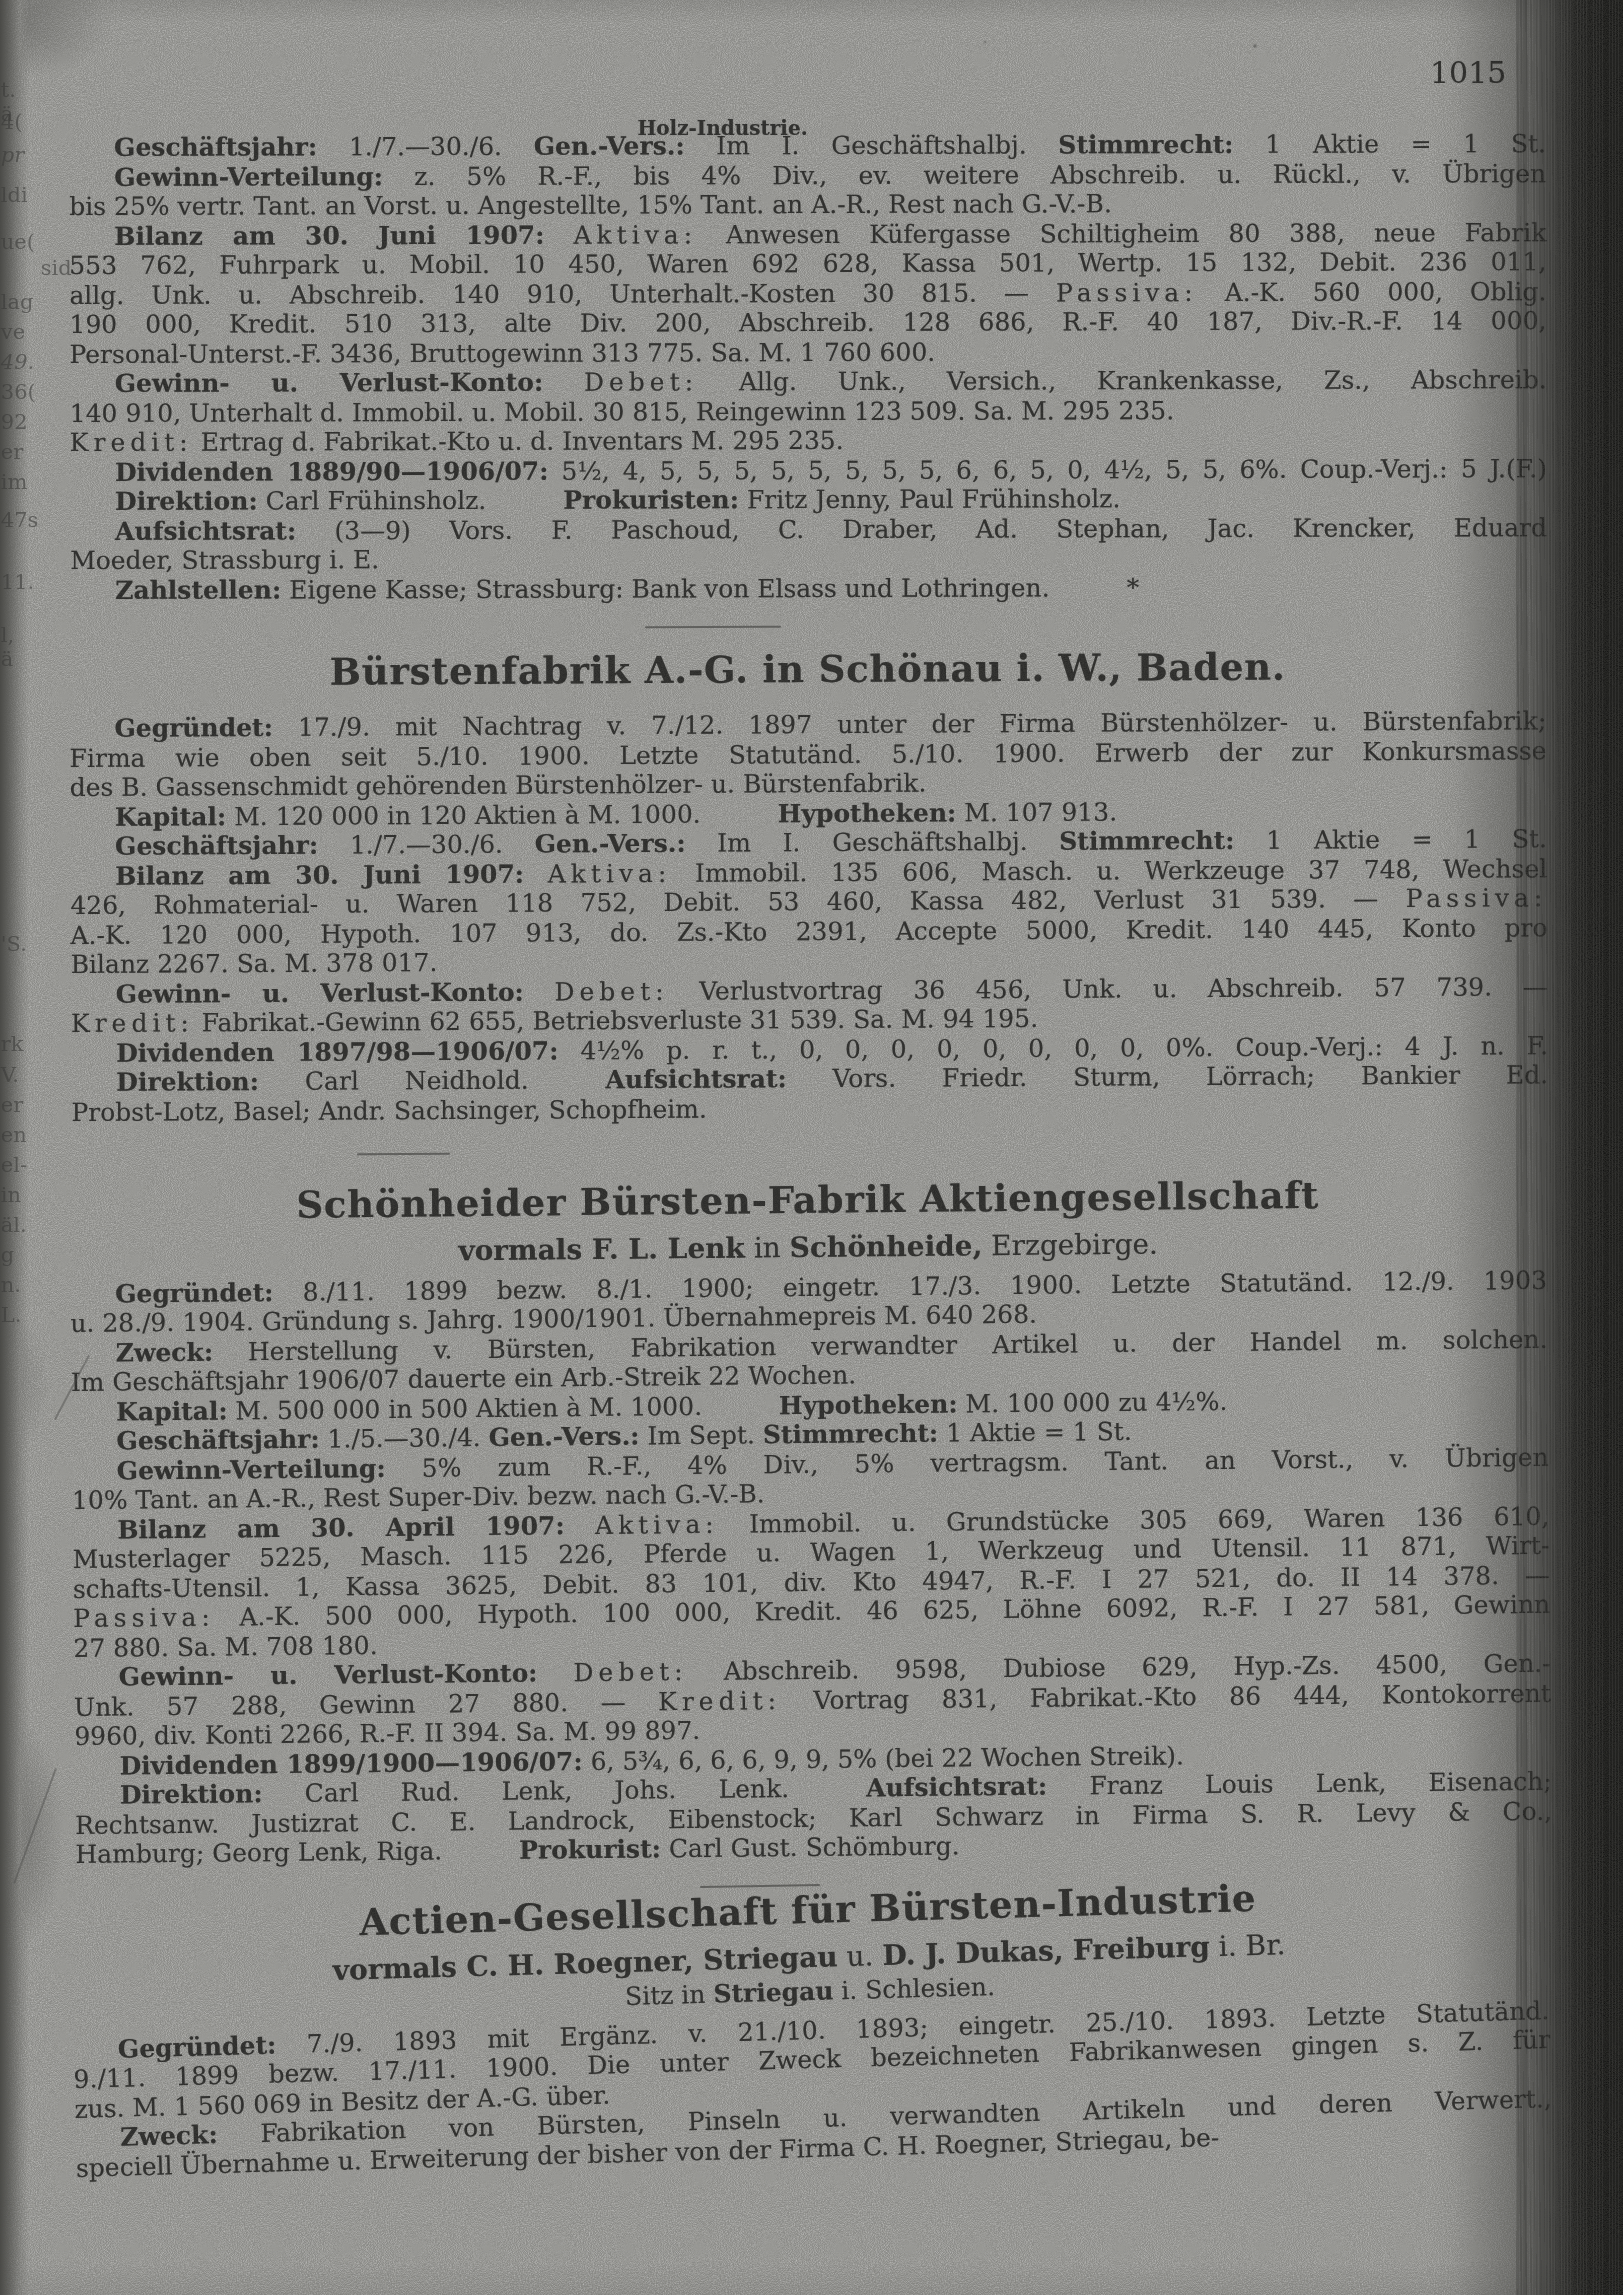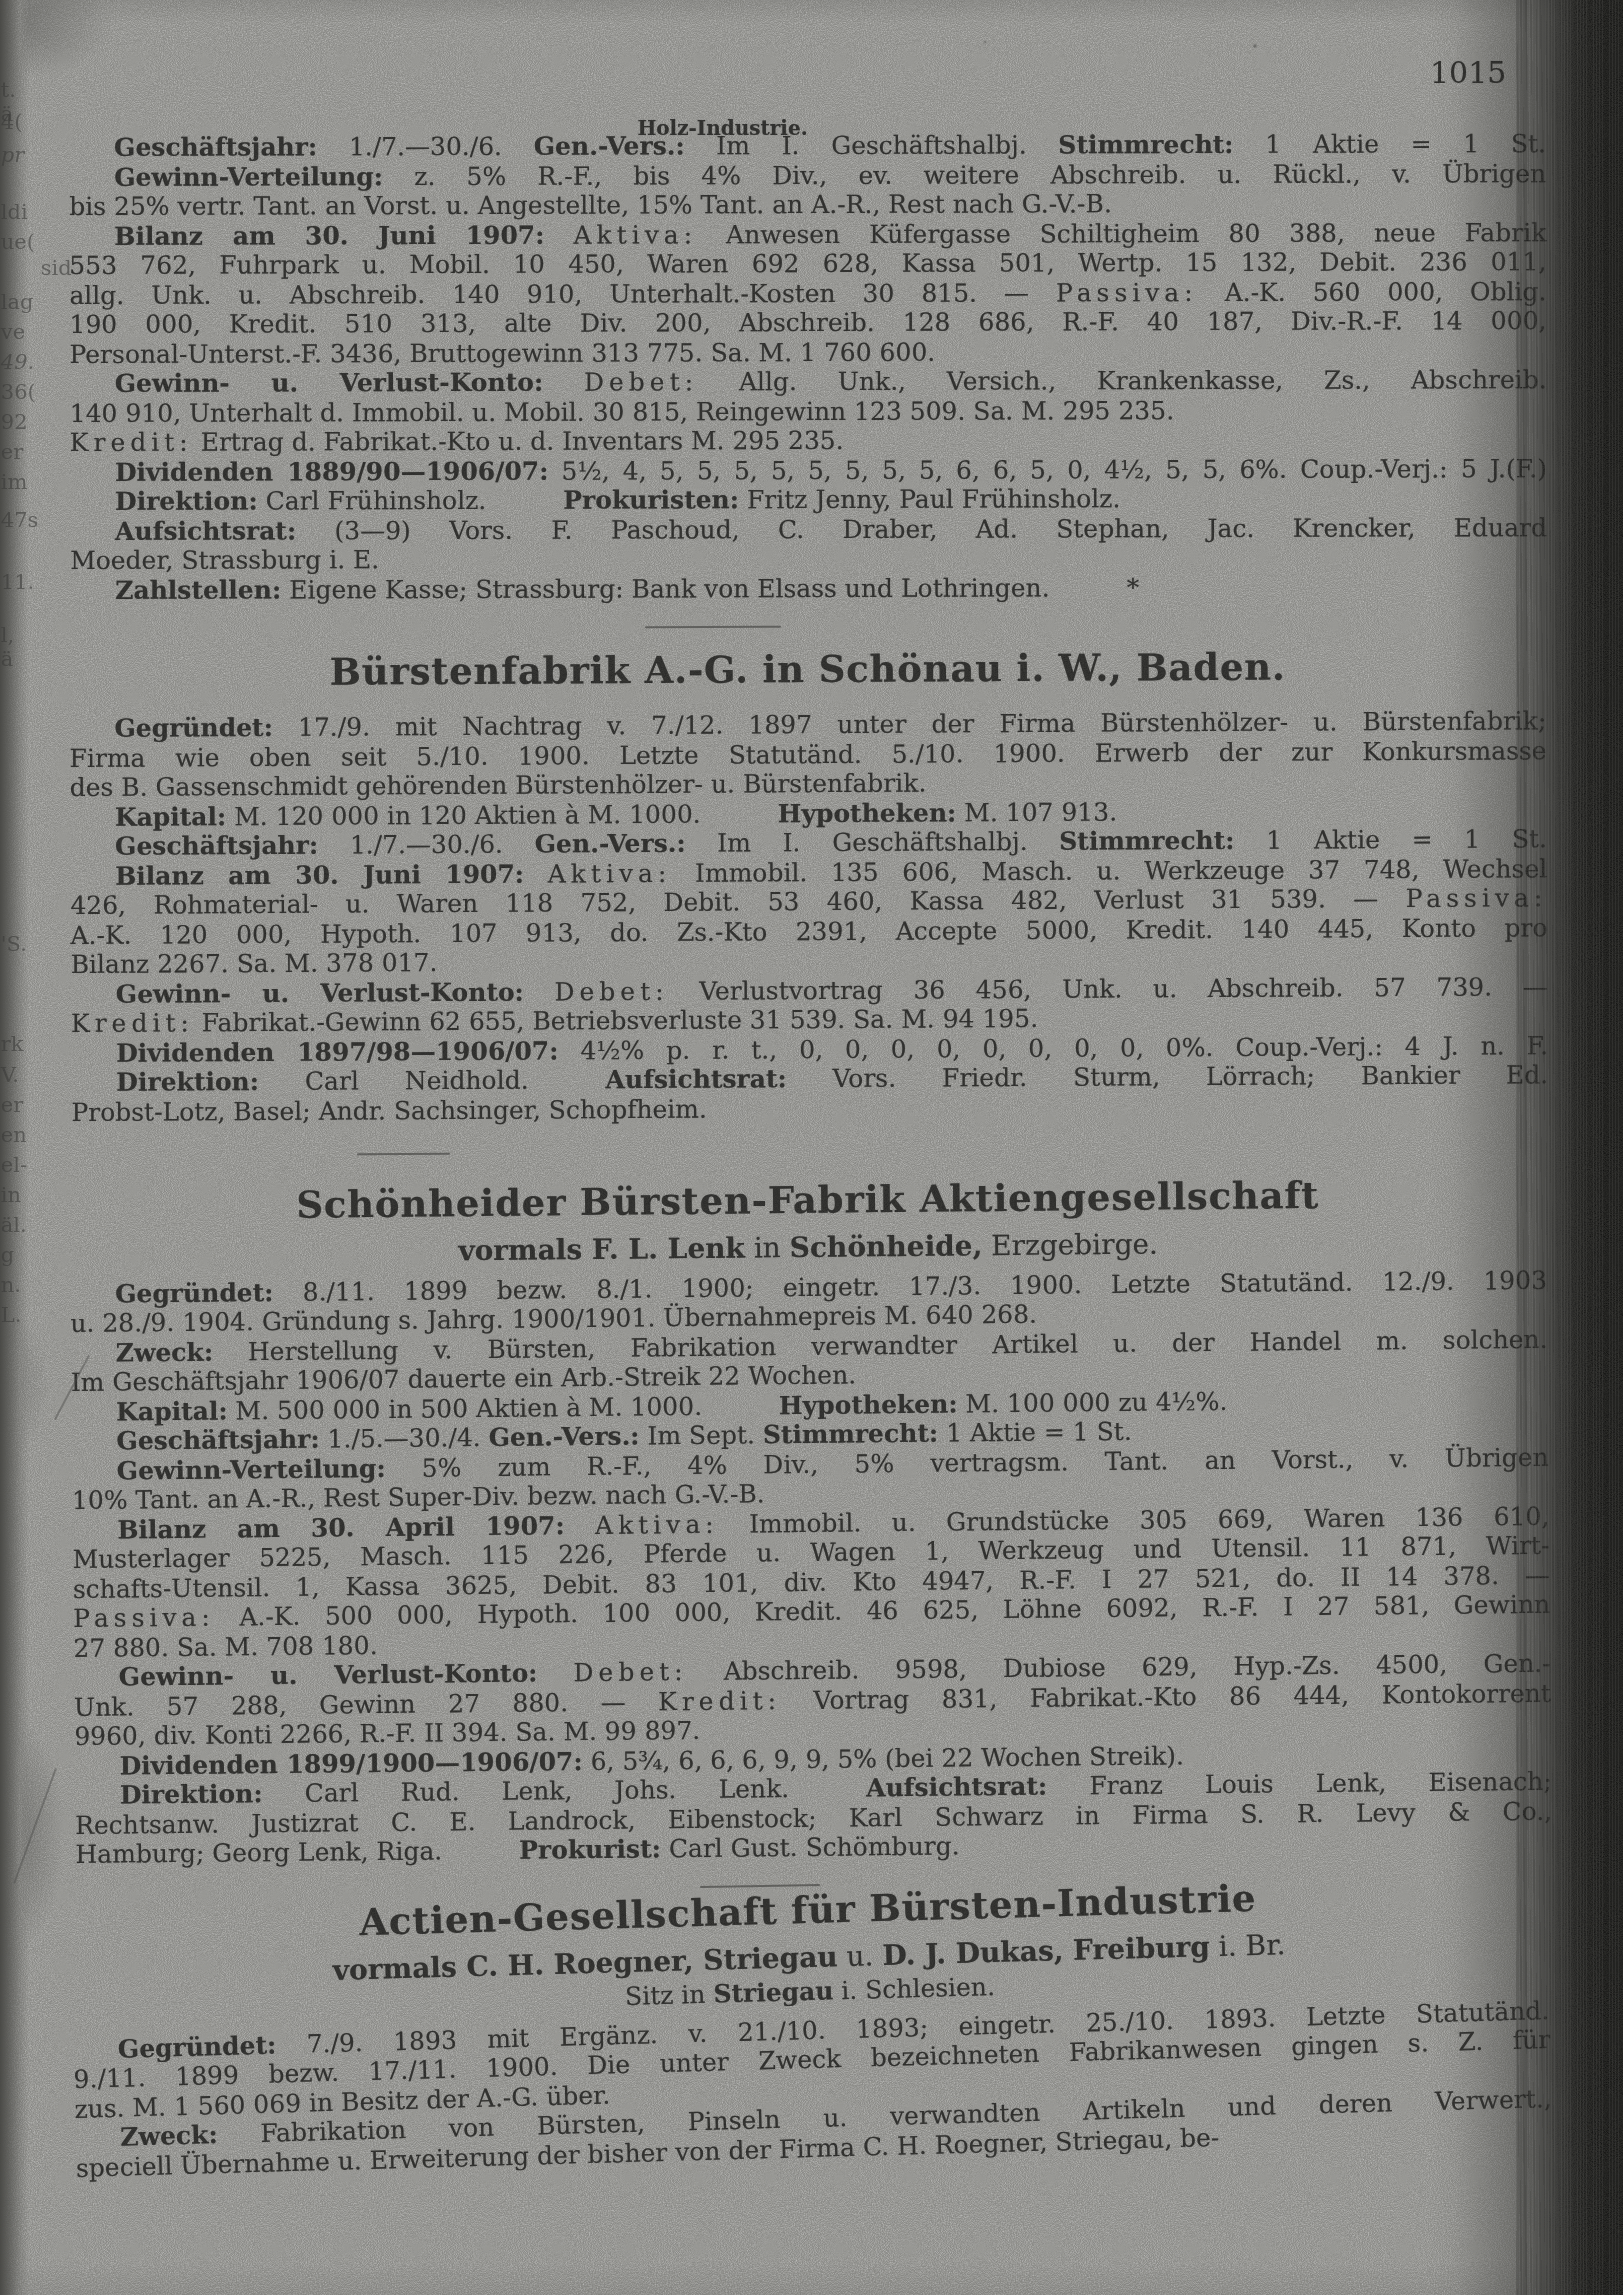--- a/index.html
+++ b/index.html
@@ -55,21 +55,21 @@
 <div class="page">
   <div class="leftedge"></div>
 
   <div class="runhead-title">Holz-Industrie.</div>
   <div class="page-number">1015</div>
 
   <div id="frags">
       <span style="top: 78px;">t. ä</span>
       <span style="top: 110px;">4(</span>
       <span style="top: 143px; font-style: italic;">pr</span>
-      <span style="top: 200px; text-align: right;">ldi</span>
+      <span style="top: 183px; text-align: right;">ldi</span>
       <span style="top: 230px;">ue(</span>
       <span style="top: 256px; padding-left: 40px;">sid</span>
       <span style="top: 290px;">lag</span>
       <span style="top: 320px;">ve</span>
       <span style="top: 350px; font-style: italic;">49.</span>
       <span style="top: 380px;">36(</span>
       <span style="top: 410px;">92</span>
       <span style="top: 440px;">er</span>
       <span style="top: 470px;">im</span>
       <span style="top: 500px; margin-top: 8px;">47s</span>

